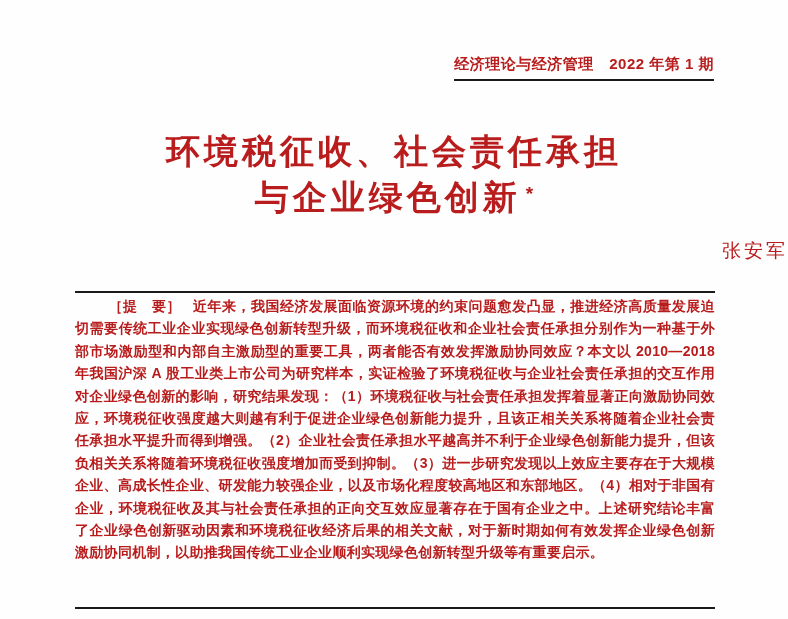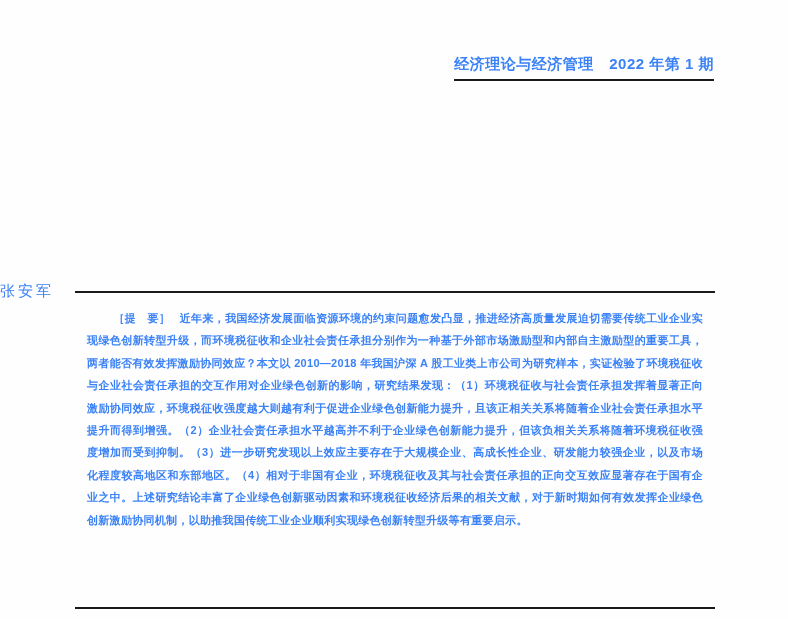--- a/index.html
+++ b/index.html
@@ -2,21 +2,21 @@
 <html><head>
 <meta charset="utf-8">
 <style>
   html, body { margin: 0; padding: 0; background: #ffffff; }
   .page {
     position: relative;
     width: 788px;
     height: 619px;
     background: #fefefe;
     font-family: "Liberation Sans", sans-serif;
-    color: #3b82f6;
+    color: #b91c1c;
     overflow: hidden;
   }
   .journal {
     position: absolute;
     top: 55px;
     right: 74px;
     font-size: 15px;
     font-weight: 700;
     white-space: nowrap;
   }
@@ -47,61 +47,64 @@
     position: relative;
     top: -3px;
     margin-left: 5px;
     letter-spacing: 0;
   }
   .author {
     position: absolute;
     top: 238px;
     left: 0;
     width: 100%;
-    text-align: left;
-    font-size: 15px;
+    text-align: right;
+    font-size: 19px;
     font-weight: 500;
     letter-spacing: 3px;
-    margin-top: 44px;
   }
   .rule {
     position: absolute;
     left: 75px;
     width: 640px;
     height: 2px;
     background: #1a1a1a;
   }
   .rule-top { top: 291px; }
   .rule-bottom { top: 607px; }
   .front {
     position: absolute;
     left: 75px;
     top: 295px;
     width: 640px;
   }
   .abstract, .keywords {
-    margin: 12px;
-    font-size: 11px;
+    margin: 0;
+    font-size: 14px;
     line-height: 22.4px;
     font-weight: 600;
     text-align: justify;
     text-indent: 2.4em;
     letter-spacing: 0.3px;
   }
   .lbl { margin-right: 0.85em; }
 </style>
 </head>
 <body>
 
 <div class="page">
 
   <div class="journal">
     <span class="journal-text">经济理论与经济管理　2022 年第 1 期</span>
   </div>
 
+  <h1 class="title">
+    <span class="title-line title-line1">环境税征收、社会责任承担</span>
+    <span class="title-line">与企业绿色创新</span><sup class="star">*</sup>
+  </h1>
 
   <div class="author">张安军</div>
 
   <div class="rule rule-top"></div>
 
   <section class="front">
     <p class="abstract">
       <span class="lbl">［提　要］</span><span>近年来，我国经济发展面临资源环境的约束问题愈发凸显，推进经济高质量发展迫切需要传统工业企业实现绿色创新转型升级，而环境税征收和企业社会责任承担分别作为一种基于外部市场激励型和内部自主激励型的重要工具，两者能否有效发挥激励协同效应？本文以 2010—2018 年我国沪深 A 股工业类上市公司为研究样本，实证检验了环境税征收与企业社会责任承担的交互作用对企业绿色创新的影响，研究结果发现：（1）环境税征收与社会责任承担发挥着显著正向激励协同效应，环境税征收强度越大则越有利于促进企业绿色创新能力提升，且该正相关关系将随着企业社会责任承担水平提升而得到增强。（2）企业社会责任承担水平越高并不利于企业绿色创新能力提升，但该负相关关系将随着环境税征收强度增加而受到抑制。（3）进一步研究发现以上效应主要存在于大规模企业、高成长性企业、研发能力较强企业，以及市场化程度较高地区和东部地区。（4）相对于非国有企业，环境税征收及其与社会责任承担的正向交互效应显著存在于国有企业之中。上述研究结论丰富了企业绿色创新驱动因素和环境税征收经济后果的相关文献，对于新时期如何有效发挥企业绿色创新激励协同机制，以助推我国传统工业企业顺利实现绿色创新转型升级等有重要启示。</span>
     </p>
   </section>

